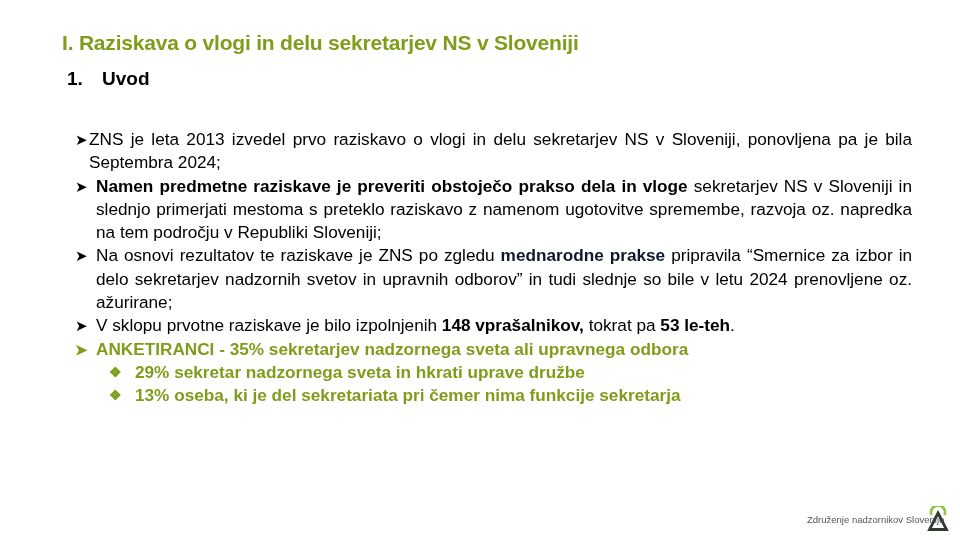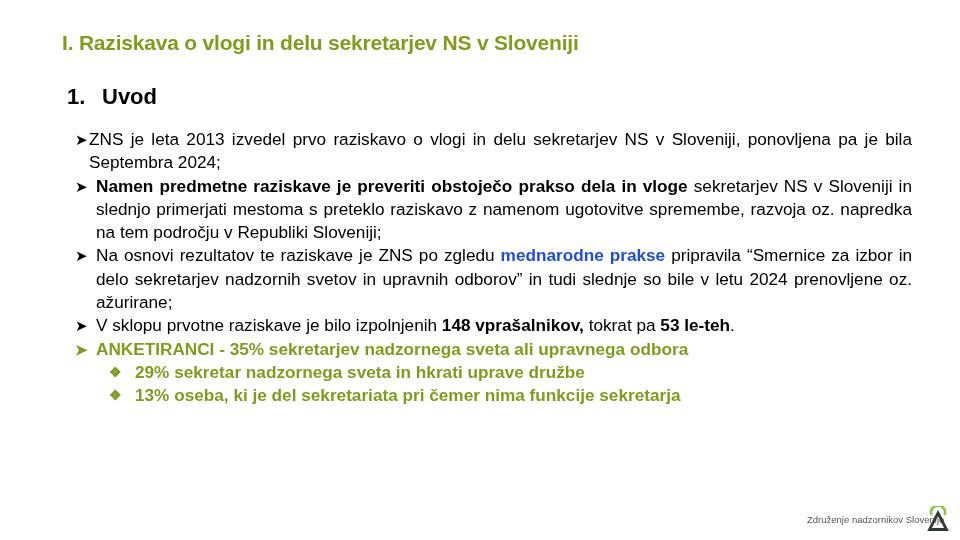--- a/index.html
+++ b/index.html
@@ -5,39 +5,39 @@
     * { margin: 0; padding: 0; box-sizing: border-box; }
     html, body { width: 960px; height: 540px; background: #ffffff; overflow: hidden; }
     body { position: relative; font-family: "Liberation Sans", sans-serif; color: #000; }
 
     .title {
       position: absolute; left: 62px; top: 31px;
       font-size: 21px; font-weight: bold; color: #7f9c1a;
       letter-spacing: -0.2px; white-space: nowrap;
     }
     .section {
-      position: absolute; left: 67px; top: 84px;
-      font-size: 22px; font-weight: bold; color: #000;
+      position: absolute; left: 67px; top: 68px;
+      font-size: 19px; font-weight: bold; color: #000;
       white-space: nowrap;
     }
     .section .num { display: inline-block; width: 35px; }
 
     .bullets {
       position: absolute; left: 75px; top: 128px; width: 837px;
       font-size: 17.2px; line-height: 23.3px;
     }
     .bullet { position: relative; padding-left: 21px; text-align: justify; }
     .bullet .marker {
       position: absolute; left: 0; top: 0; width: 20px;
       font-size: 15px; color: #000;
     }
     .bullet.tight { padding-left: 14px; }
     .bullet.tight .marker { width: 14px; }
     .b { font-weight: bold; }
-    .g { color: #1d4ed8; font-weight: bold; margin-top: 20px; }
+    .g { color: #0f172a; font-weight: bold; margin-top: 20px; }
     .bullet.green { color: #7f9c1a; font-weight: bold; text-align: left; }
     .bullet.green .marker { color: #7f9c1a; }
 
     .sub { position: relative; padding-left: 60px; color: #7f9c1a; font-weight: bold; white-space: nowrap; }
     .sub .marker { position: absolute; left: 34px; top: 0; font-size: 14px; color: #7f9c1a; }
 
     .footer {
       position: absolute; left: 783px; top: 514px;
       font-size: 9.5px; color: #555; white-space: nowrap; margin-left: 24px;
     }

